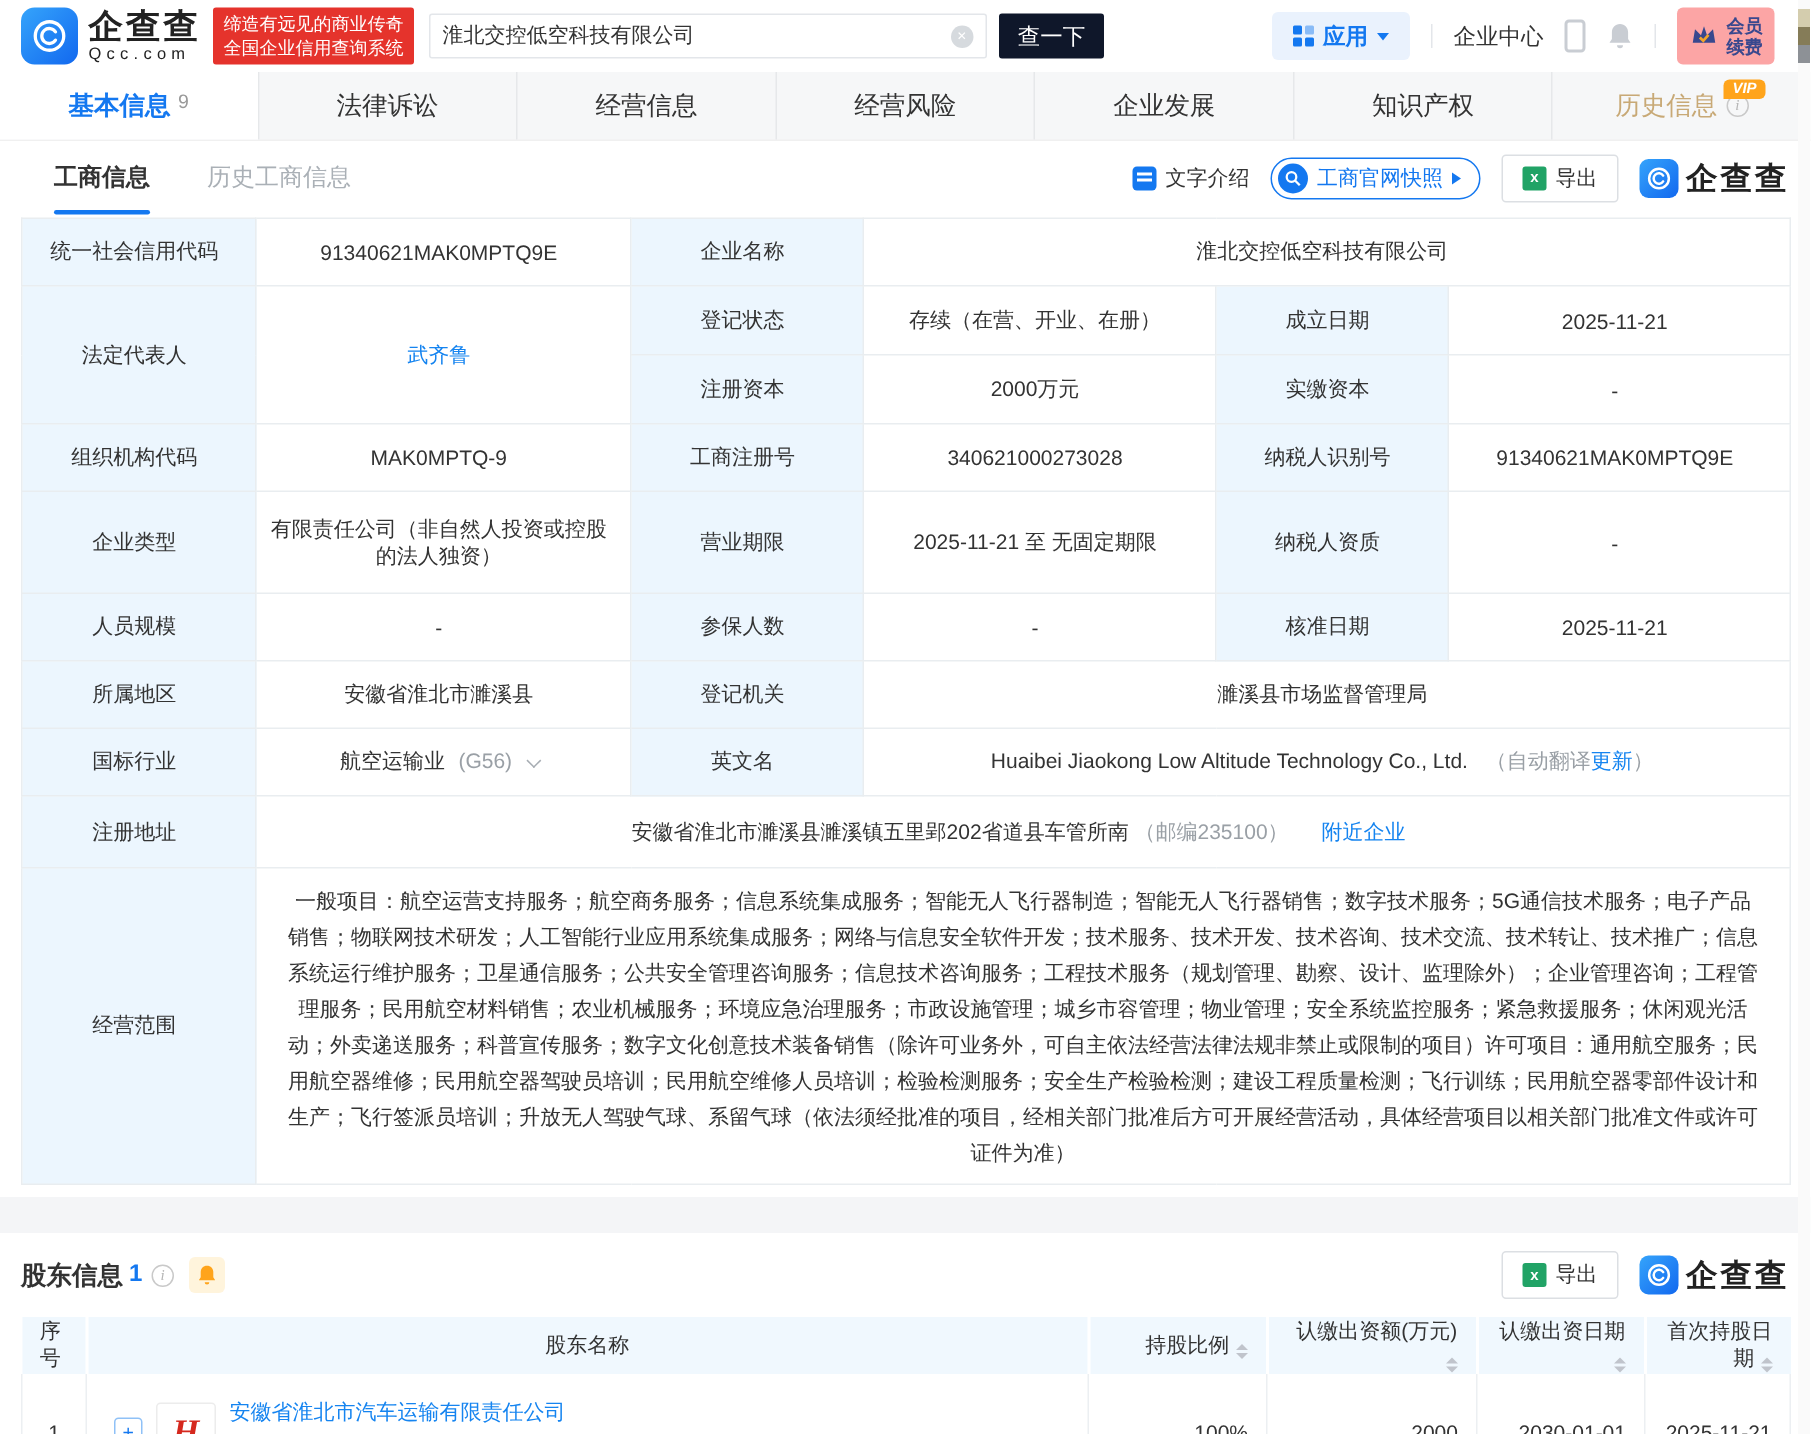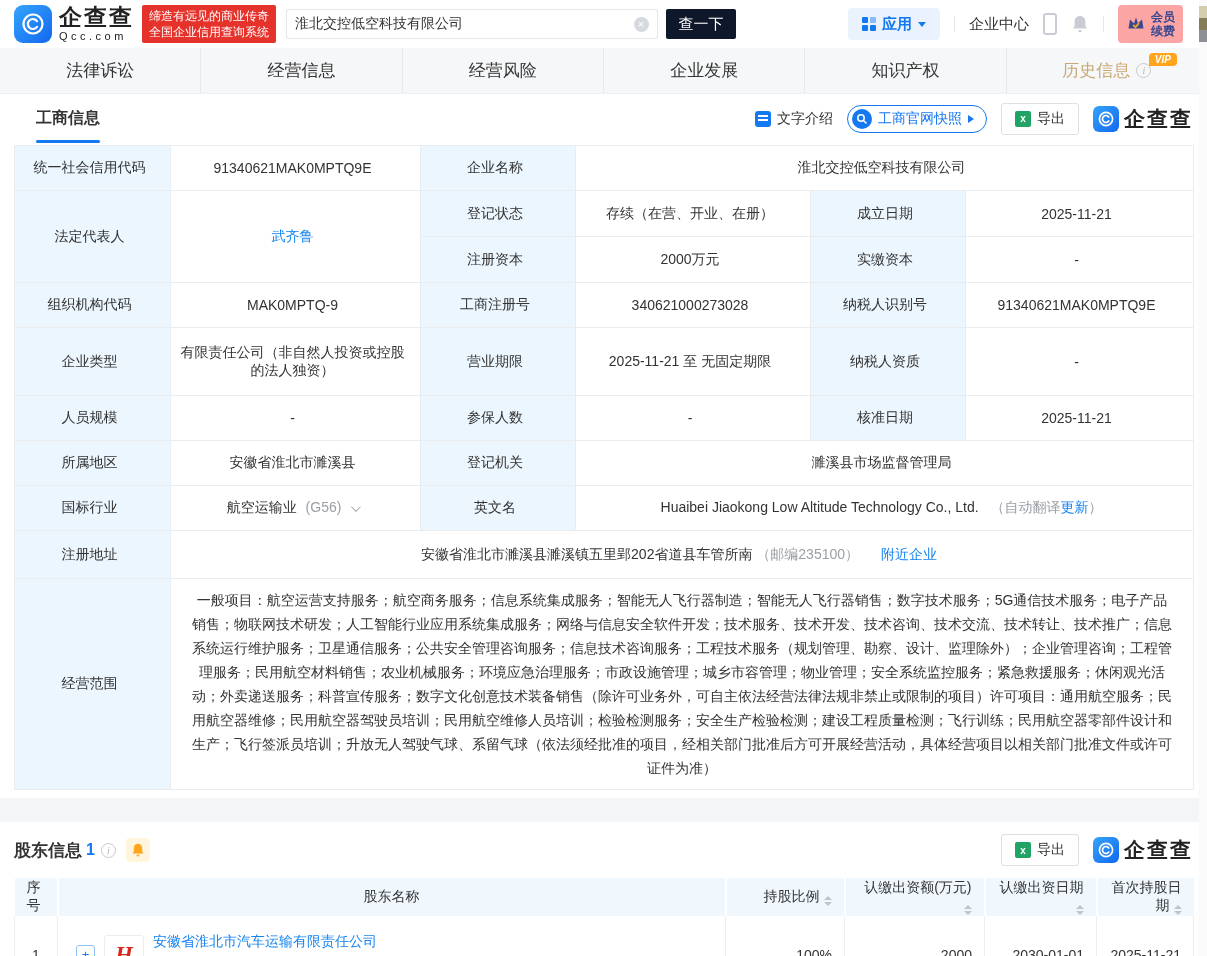--- a/index.html
+++ b/index.html
@@ -181,20 +181,24 @@
         </svg>
       <div class="txt">
         <div>会员</div>
         <div>续费</div>
       </div>
     </div>
   </div>
 </div>
 
 <div class="main-tabs">
+  <div class="main-tab active">
+    <span>基本信息</span>
+    <span class="count">9</span>
+  </div>
   <div class="main-tab">
       <span>法律诉讼</span>
     </div>
   <div class="main-tab">
       <span>经营信息</span>
     </div>
   <div class="main-tab">
       <span>经营风险</span>
     </div>
   <div class="main-tab">
@@ -206,20 +210,23 @@
   <div class="main-tab gold">
     <span class="vip-badge">VIP</span>
     <span>历史信息</span>
     <span class="info-icon"></span>
   </div>
 </div>
 
 <div class="toolbar-row">
   <div class="subtab active">
       <span>工商信息</span>
+    </div>
+  <div class="subtab muted">
+      <span>历史工商信息</span>
     </div>
   <div class="tool-actions">
     <div class="tool-link">
       <span class="doc-icon"></span>
       <span>文字介绍</span>
     </div>
     <div class="snapshot-btn">
       <span class="snap-icon">
         <svg width="12" height="12" viewBox="0 0 12 12">
             <circle cx="5" cy="5" r="3.2" fill="none" stroke="#fff" stroke-width="1.5"></circle>

